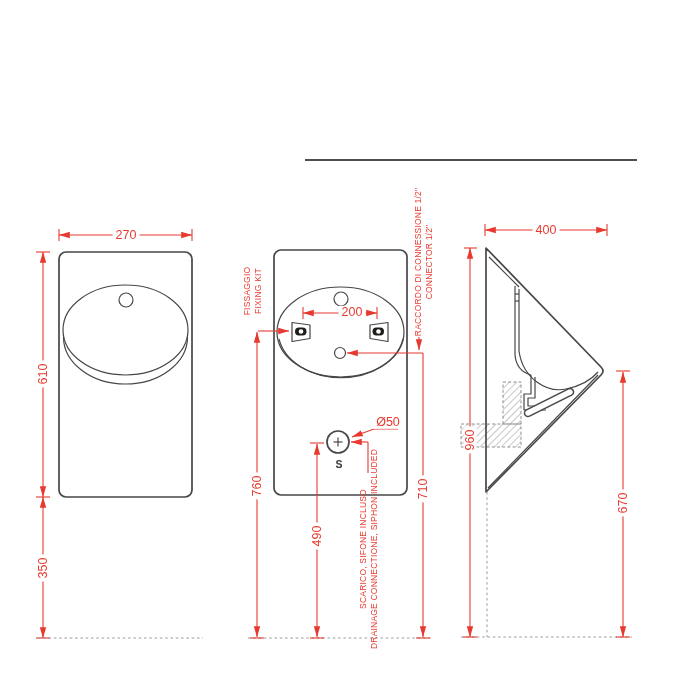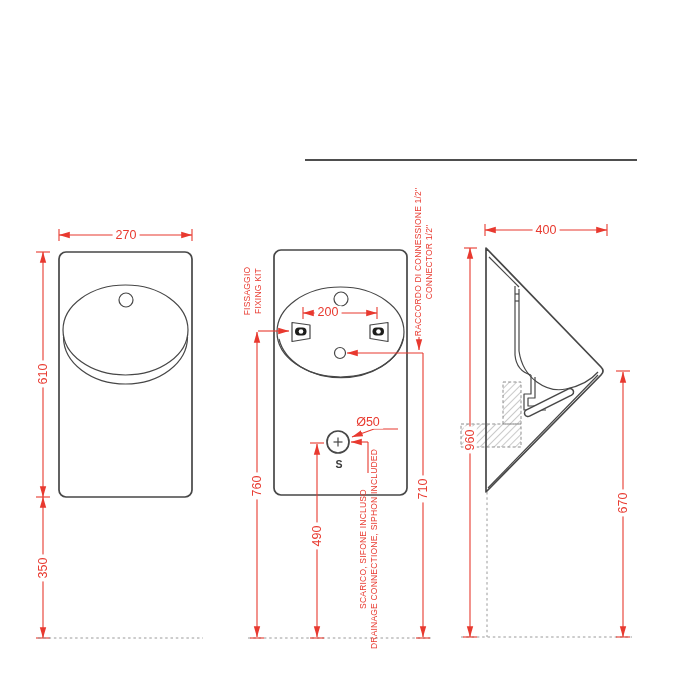--- a/index.html
+++ b/index.html
@@ -156,25 +156,25 @@
       <line class="red" x1="616" y1="637" x2="630" y2="637"></line>
     </g>
   </svg>
 
   <div class="divider"></div>
 
   <span class="hdim" style="left:126px;top:235px">270</span>
   <span class="vdim" style="left:43px;top:374px">610</span>
   <span class="vdim" style="left:43px;top:568px">350</span>
 
-  <span class="hdim" style="left:328px;top:312px">200</span>
+  <span class="hdim" style="left:352px;top:312px">200</span>
   <span class="vdim" style="left:257px;top:486px">760</span>
   <span class="vdim" style="left:317px;top:536px">490</span>
   <span class="vdim" style="left:423px;top:489px">710</span>
-  <span class="hdim" style="left:368px;top:422px">Ø50</span>
+  <span class="hdim" style="left:388px;top:422px">Ø50</span>
   <span class="slabel" style="left:339px;top:464px">S</span>
 
   <span class="hdim" style="left:546px;top:230px">400</span>
   <span class="vdim" style="left:470px;top:440px">960</span>
   <span class="vdim" style="left:623px;top:503px">670</span>
 
   <div class="vnote" style="left:253px;top:291px">
     <div>FISSAGGIO</div>
     <div>FIXING KIT</div>
   </div>

